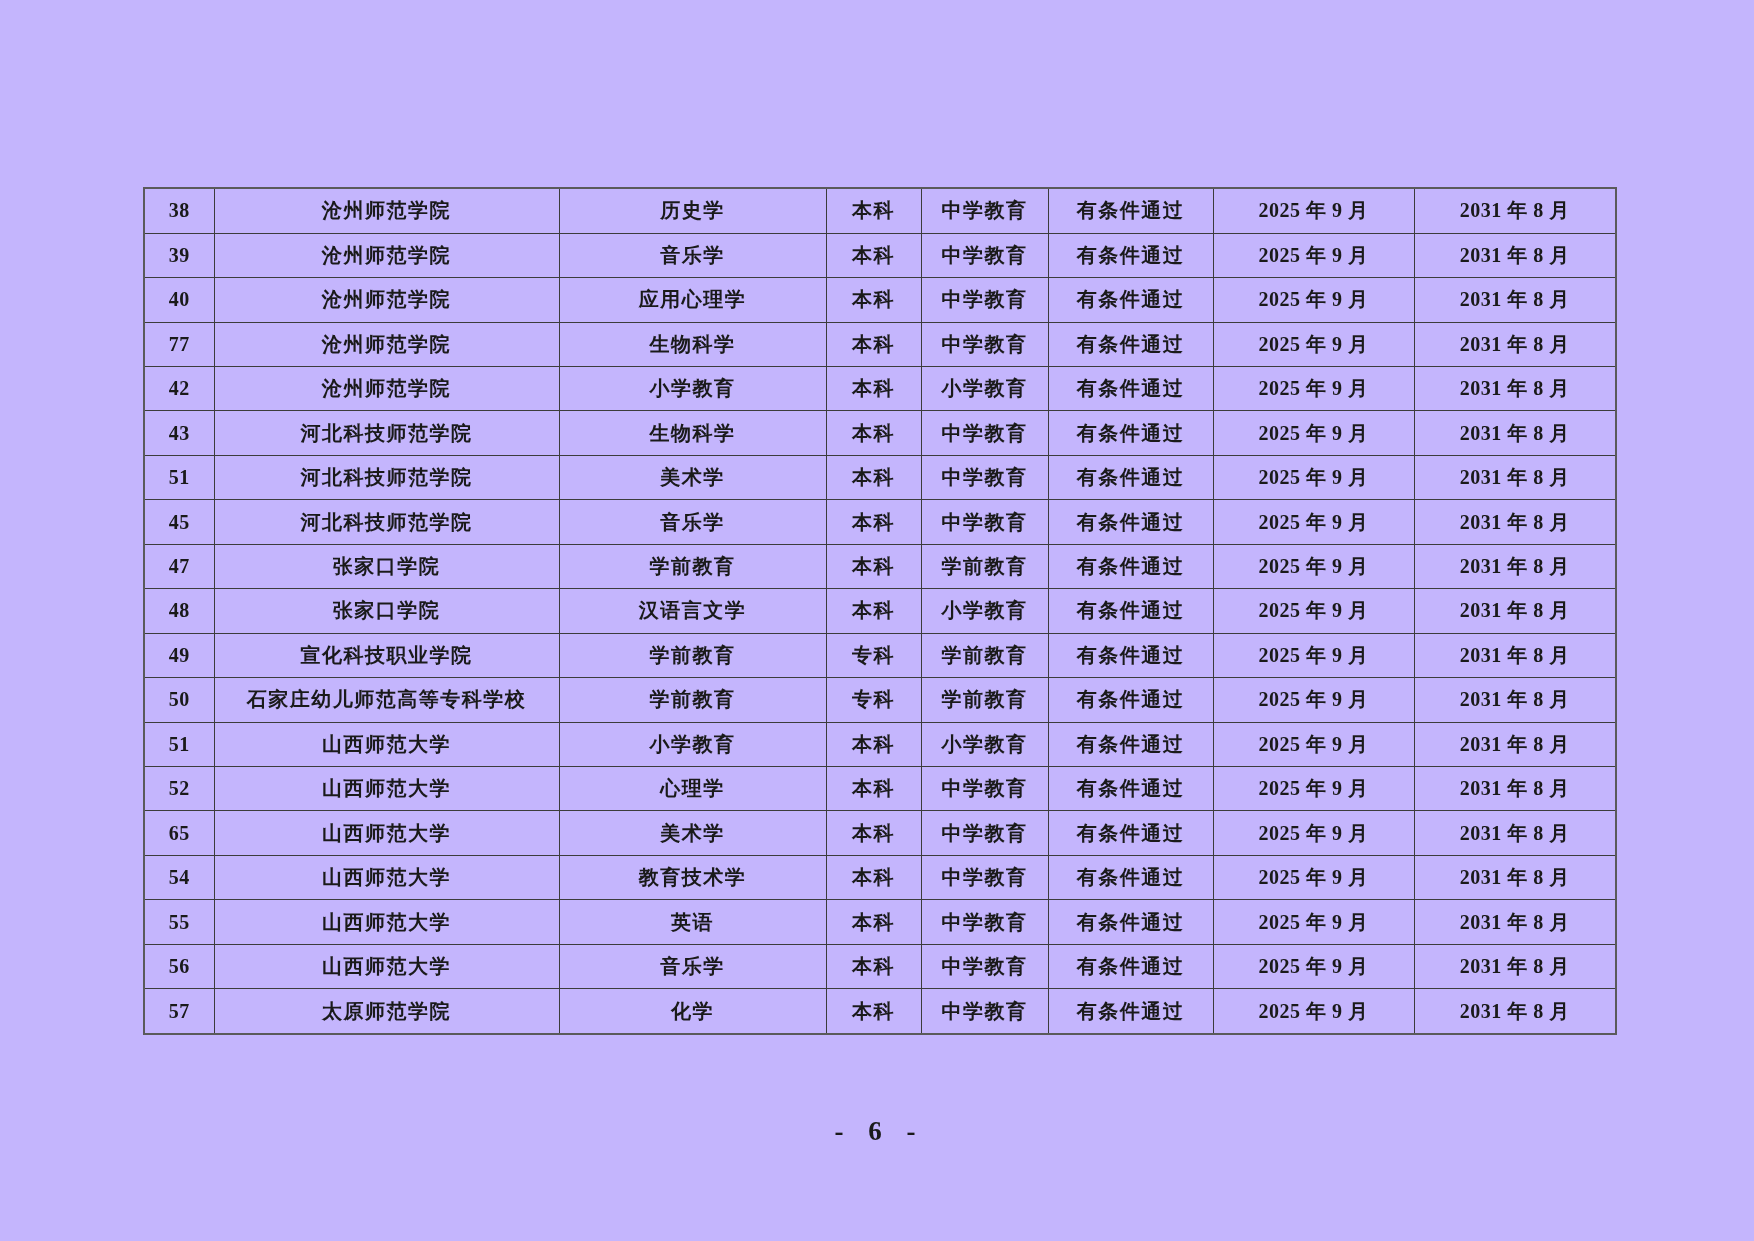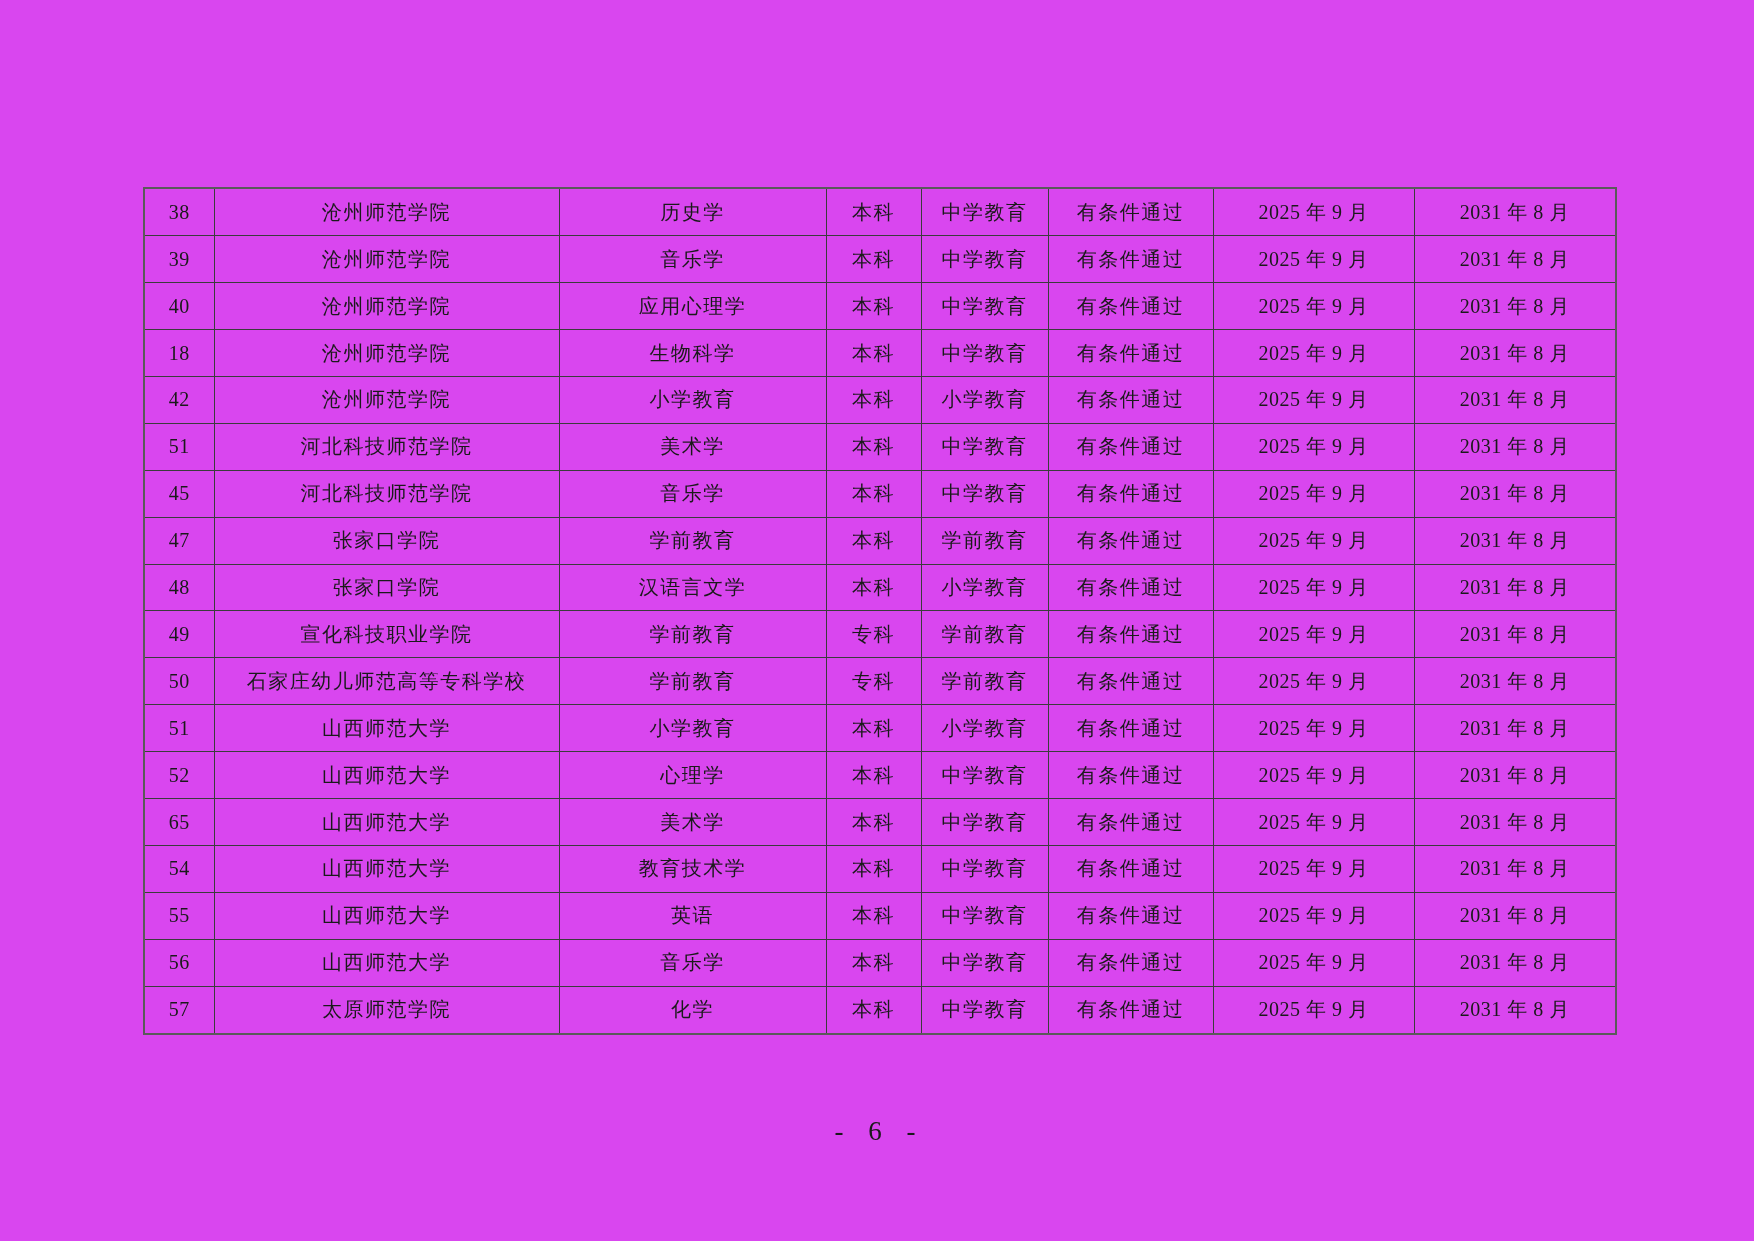--- a/index.html
+++ b/index.html
@@ -11,21 +11,22 @@
     width: 1754px;
     height: 1241px;
     overflow: hidden;
     font-family: "Liberation Serif", "DejaVu Serif", serif;
     color: #111111;
   }
   .page {
     position: relative;
     width: 1754px;
     height: 1241px;
-    background: #d946ef;
+    background: #c4b5fd;
+    font-weight: bold;
   }
   table.cert-table {
     position: absolute;
     left: 143px;
     top: 187px;
     width: 1472px;
     height: 848px;
     border-collapse: collapse;
     table-layout: fixed;
     border: 2px solid #5a5a5a;
@@ -99,35 +100,45 @@
           <td class="col-no">40</td>
           <td class="col-institution">沧州师范学院</td>
           <td class="col-major">应用心理学</td>
           <td class="col-level">本科</td>
           <td class="col-category">中学教育</td>
           <td class="col-conclusion">有条件通过</td>
           <td class="col-from">2025 年 9 月</td>
           <td class="col-to">2031 年 8 月</td>
         </tr>
         <tr>
-          <td class="col-no">18</td>
+          <td class="col-no">77</td>
           <td class="col-institution">沧州师范学院</td>
           <td class="col-major">生物科学</td>
           <td class="col-level">本科</td>
           <td class="col-category">中学教育</td>
           <td class="col-conclusion">有条件通过</td>
           <td class="col-from">2025 年 9 月</td>
           <td class="col-to">2031 年 8 月</td>
         </tr>
         <tr>
           <td class="col-no">42</td>
           <td class="col-institution">沧州师范学院</td>
           <td class="col-major">小学教育</td>
           <td class="col-level">本科</td>
           <td class="col-category">小学教育</td>
+          <td class="col-conclusion">有条件通过</td>
+          <td class="col-from">2025 年 9 月</td>
+          <td class="col-to">2031 年 8 月</td>
+        </tr>
+        <tr>
+          <td class="col-no">43</td>
+          <td class="col-institution">河北科技师范学院</td>
+          <td class="col-major">生物科学</td>
+          <td class="col-level">本科</td>
+          <td class="col-category">中学教育</td>
           <td class="col-conclusion">有条件通过</td>
           <td class="col-from">2025 年 9 月</td>
           <td class="col-to">2031 年 8 月</td>
         </tr>
         <tr>
           <td class="col-no">51</td>
           <td class="col-institution">河北科技师范学院</td>
           <td class="col-major">美术学</td>
           <td class="col-level">本科</td>
           <td class="col-category">中学教育</td>

